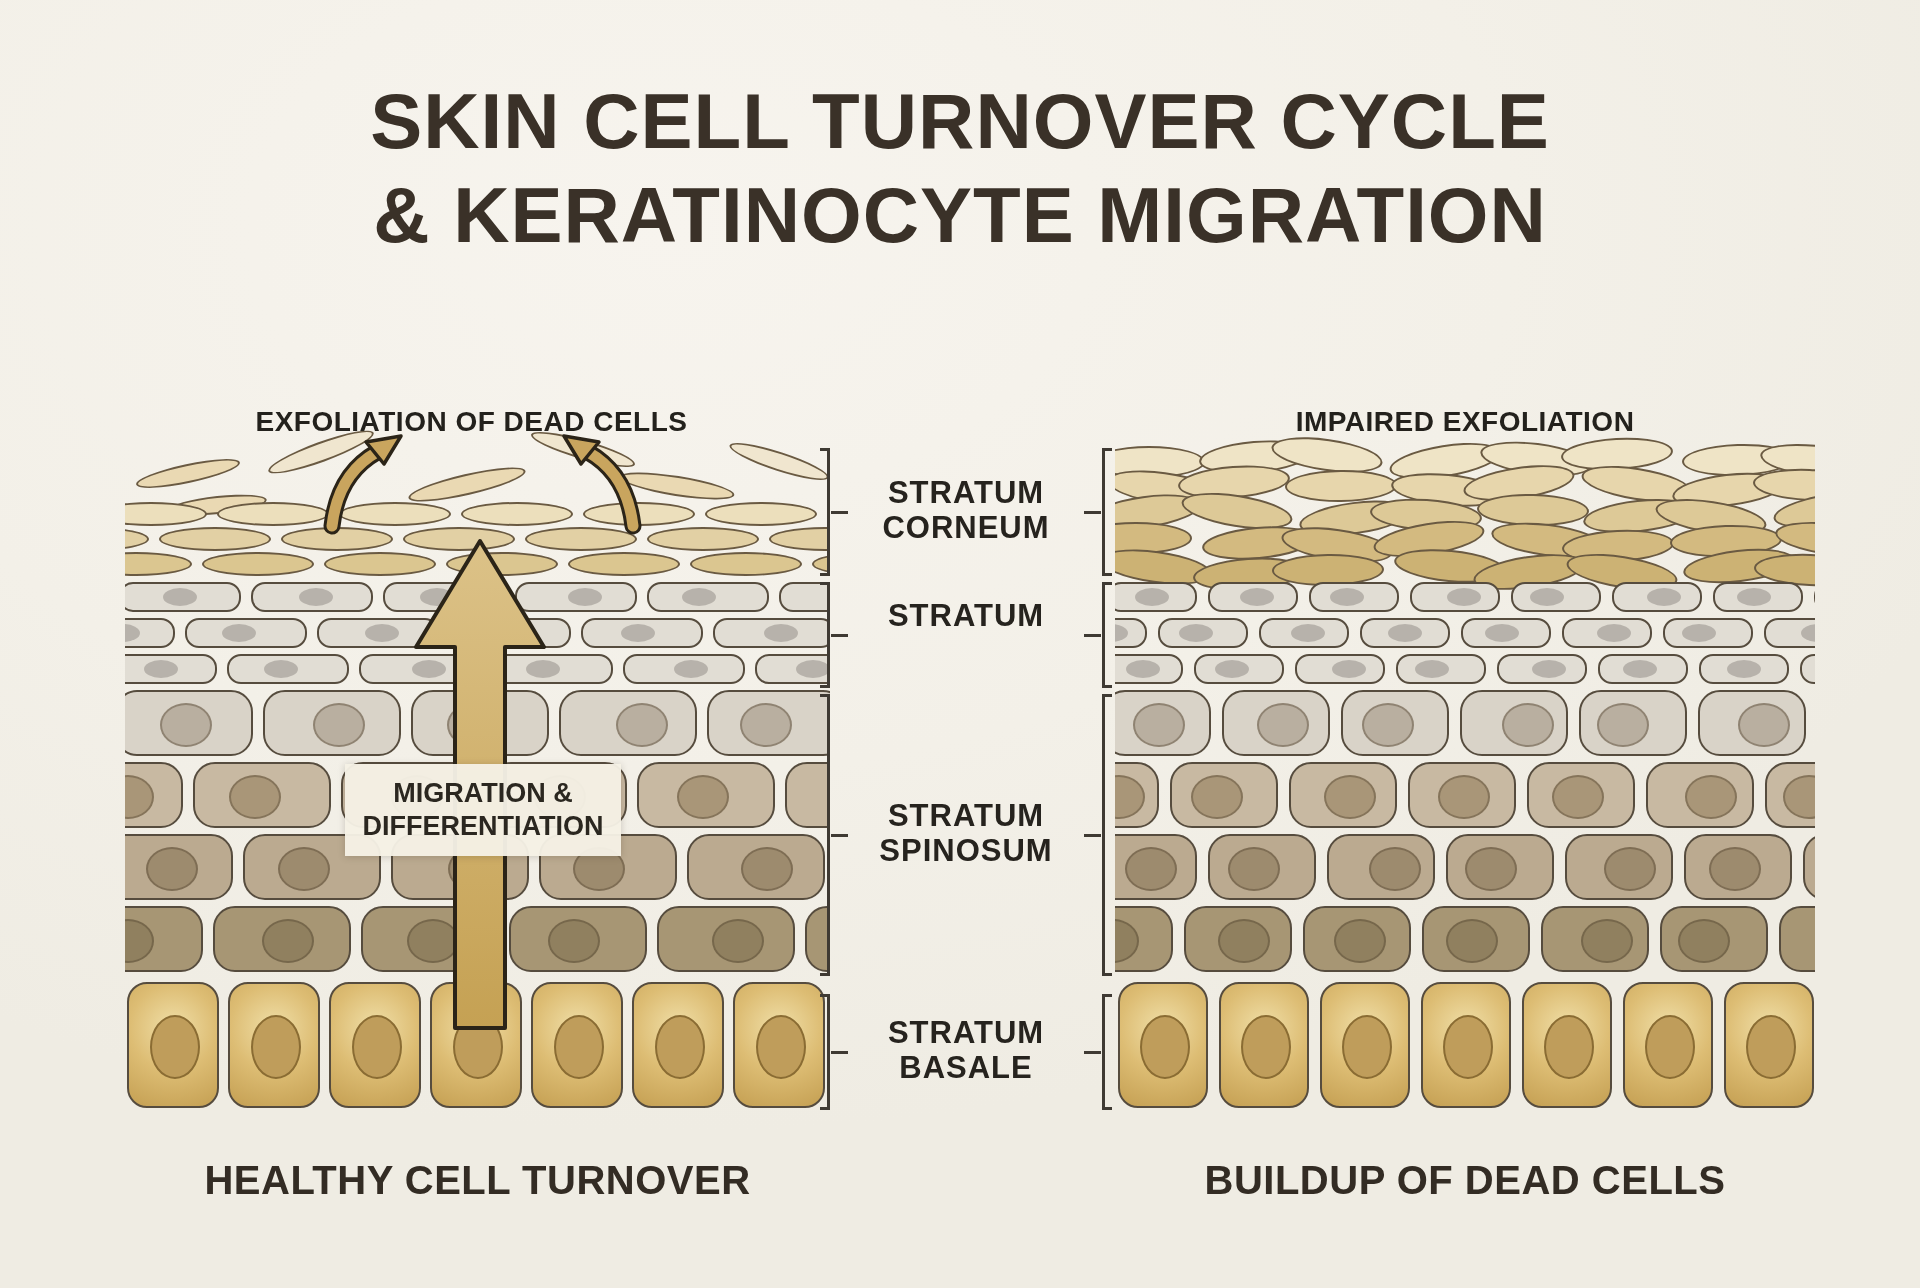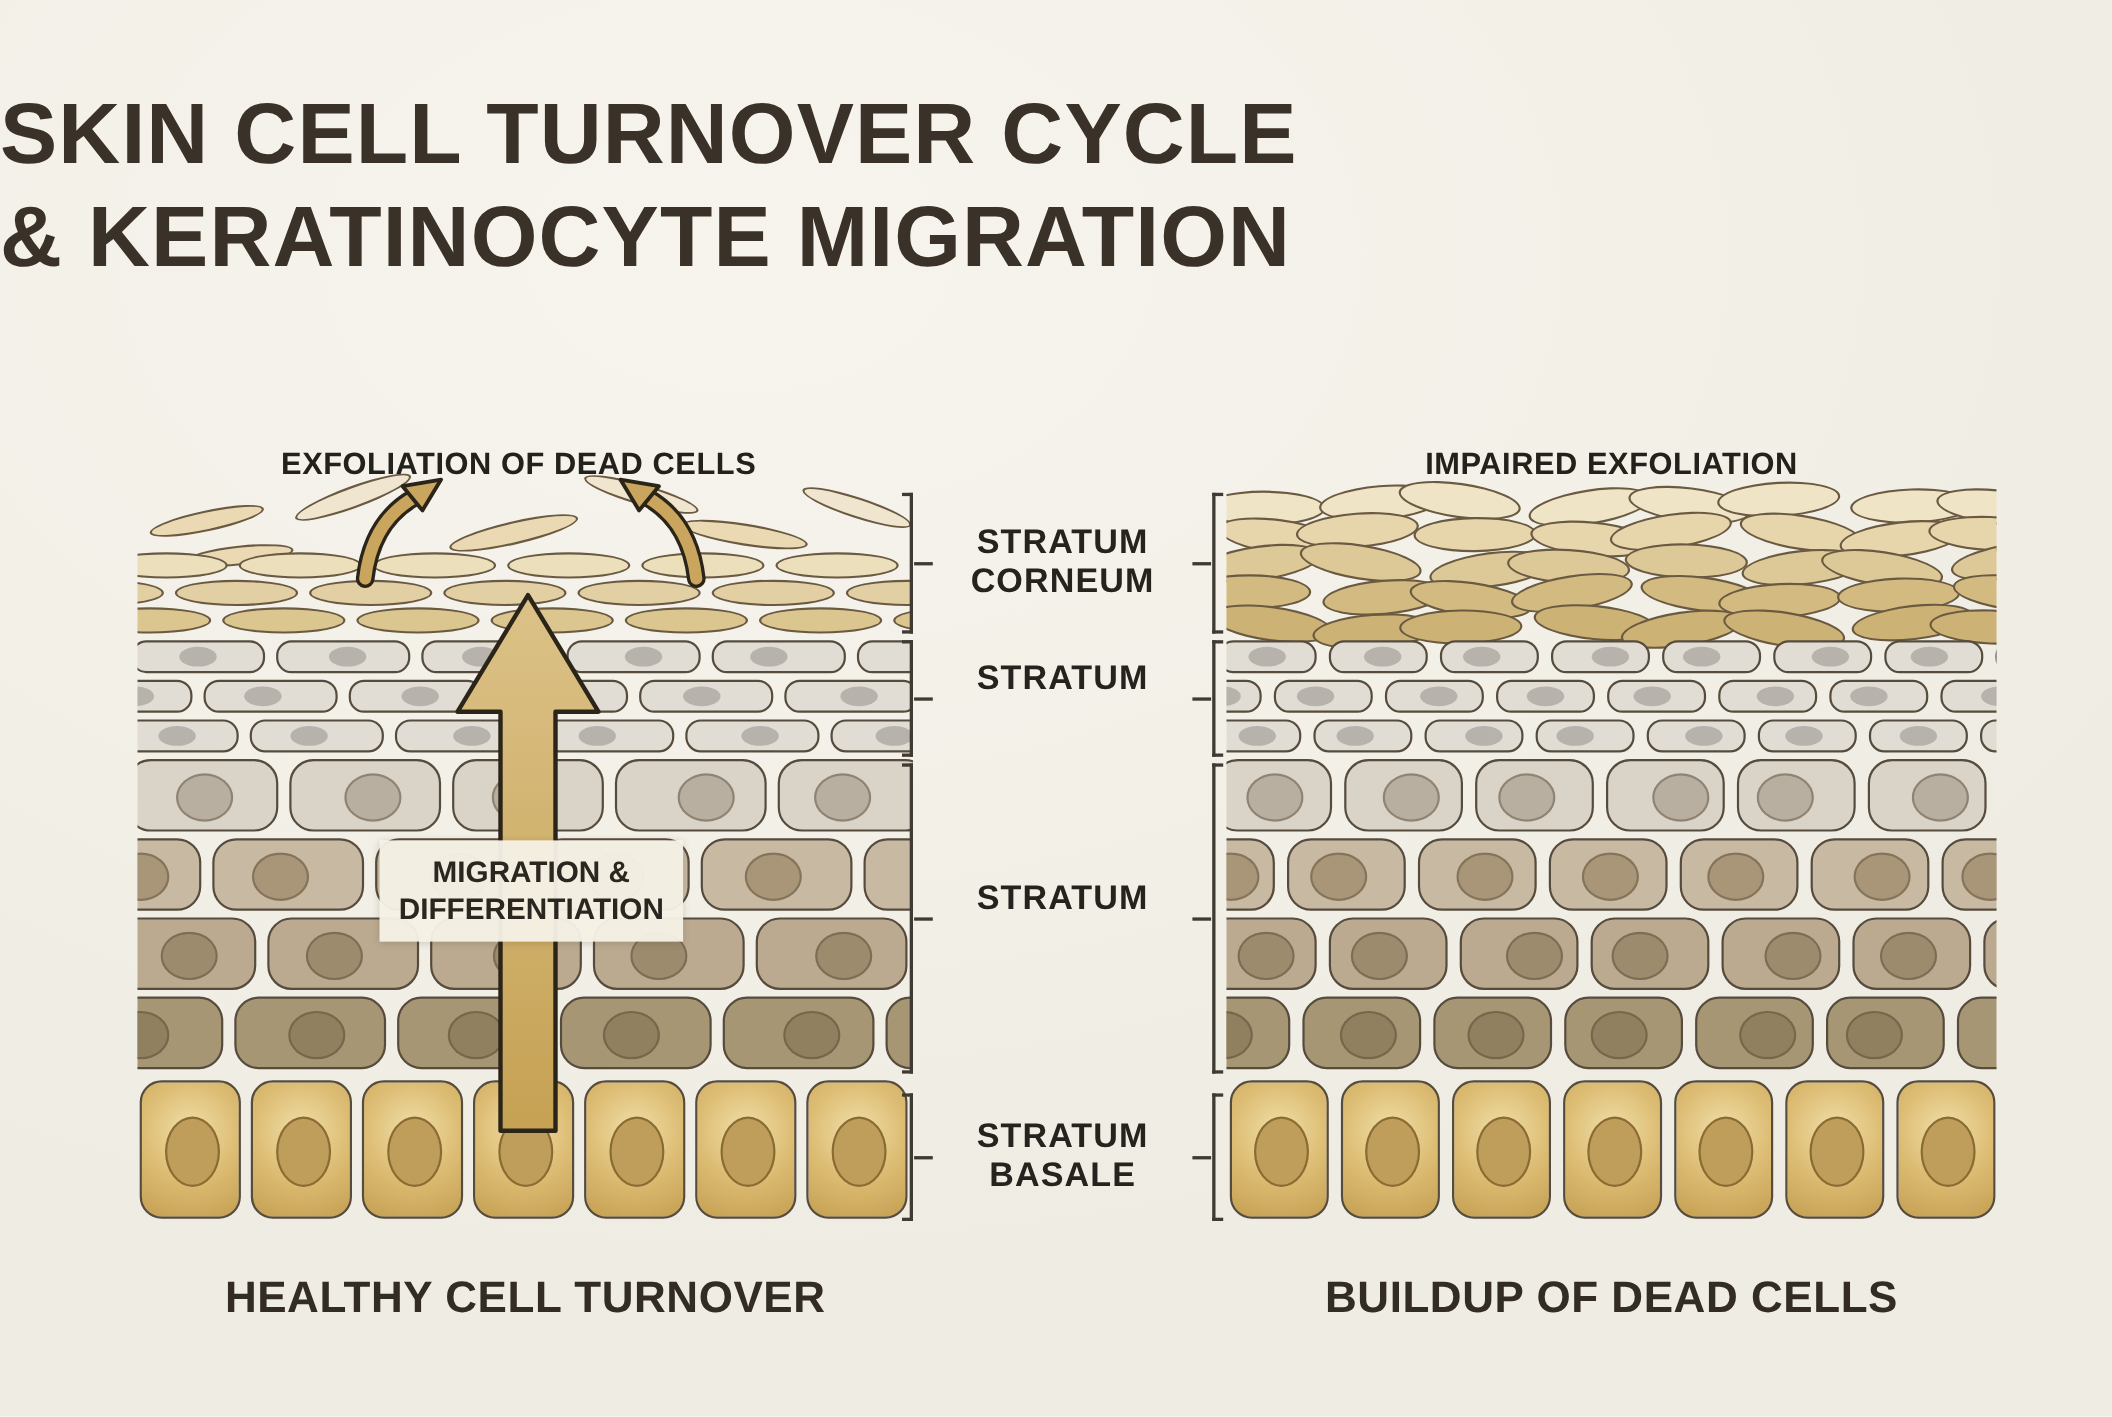--- a/index.html
+++ b/index.html
@@ -1,19 +1,19 @@
 <!DOCTYPE html>
 <html><head>
 <meta charset="utf-8">
 <style>
   html,body{margin:0;padding:0;}
   .page{position:relative;width:1920px;height:1288px;overflow:hidden;
     background:radial-gradient(1400px 900px at 35% 18%, #f7f4ee 0%, #f3f0e8 60%, #efece3 100%);
     font-family:"Liberation Sans","DejaVu Sans",sans-serif;}
-  .title{position:absolute;top:74px;left:0;width:1920px;
+  .title{position:absolute;top:74px;left:0;width:1920px;text-align:center;
     font-size:78px;line-height:94px;font-weight:700;color:#3a3128;letter-spacing:1px;}
   .title span{display:block;}
   .top-label{position:absolute;top:406px;text-align:center;font-size:28px;font-weight:600;
     color:#23211c;letter-spacing:.5px;}
   #label-exfoliation{left:119px;width:705px;}
   #label-impaired{left:1115px;width:700px;}
   .panel{position:absolute;top:430px;height:692px;overflow:hidden;}
   #left-panel{left:125px;width:705px;}
   #right-panel{left:1115px;width:700px;}
   .cell{position:absolute;box-sizing:border-box;border:2px solid #564c3e;}
@@ -454,20 +454,21 @@
 
   <div class="layer-label" id="ll-0" style="top: 475px;">
     <span>STRATUM</span>
     <span>CORNEUM</span>
   </div>
   <div class="layer-label" id="ll-1" style="top: 598px;">
     <span>STRATUM</span>
   </div>
   <div class="layer-label" id="ll-2" style="top: 798px;">
     <span>STRATUM</span>
+    <span>SPINOSUM</span>
   </div>
   <div class="layer-label" id="ll-3" style="top: 1015px;">
     <span>STRATUM</span>
     <span>BASALE</span>
   </div>
 
   <div id="brackets-layer">
       <div class="brk" style="left: 820px; top: 448px; width: 10px; height: 128px; border-top: 3px solid rgb(63, 58, 51); border-bottom: 3px solid rgb(63, 58, 51); border-right: 3px solid rgb(63, 58, 51);"></div>
       <div class="brk" style="left: 831px; top: 511px; width: 17px; height: 3px; background: rgb(63, 58, 51);"></div>
       <div class="brk" style="left: 1102px; top: 448px; width: 10px; height: 128px; border-top: 3px solid rgb(63, 58, 51); border-bottom: 3px solid rgb(63, 58, 51); border-left: 3px solid rgb(63, 58, 51);"></div>

